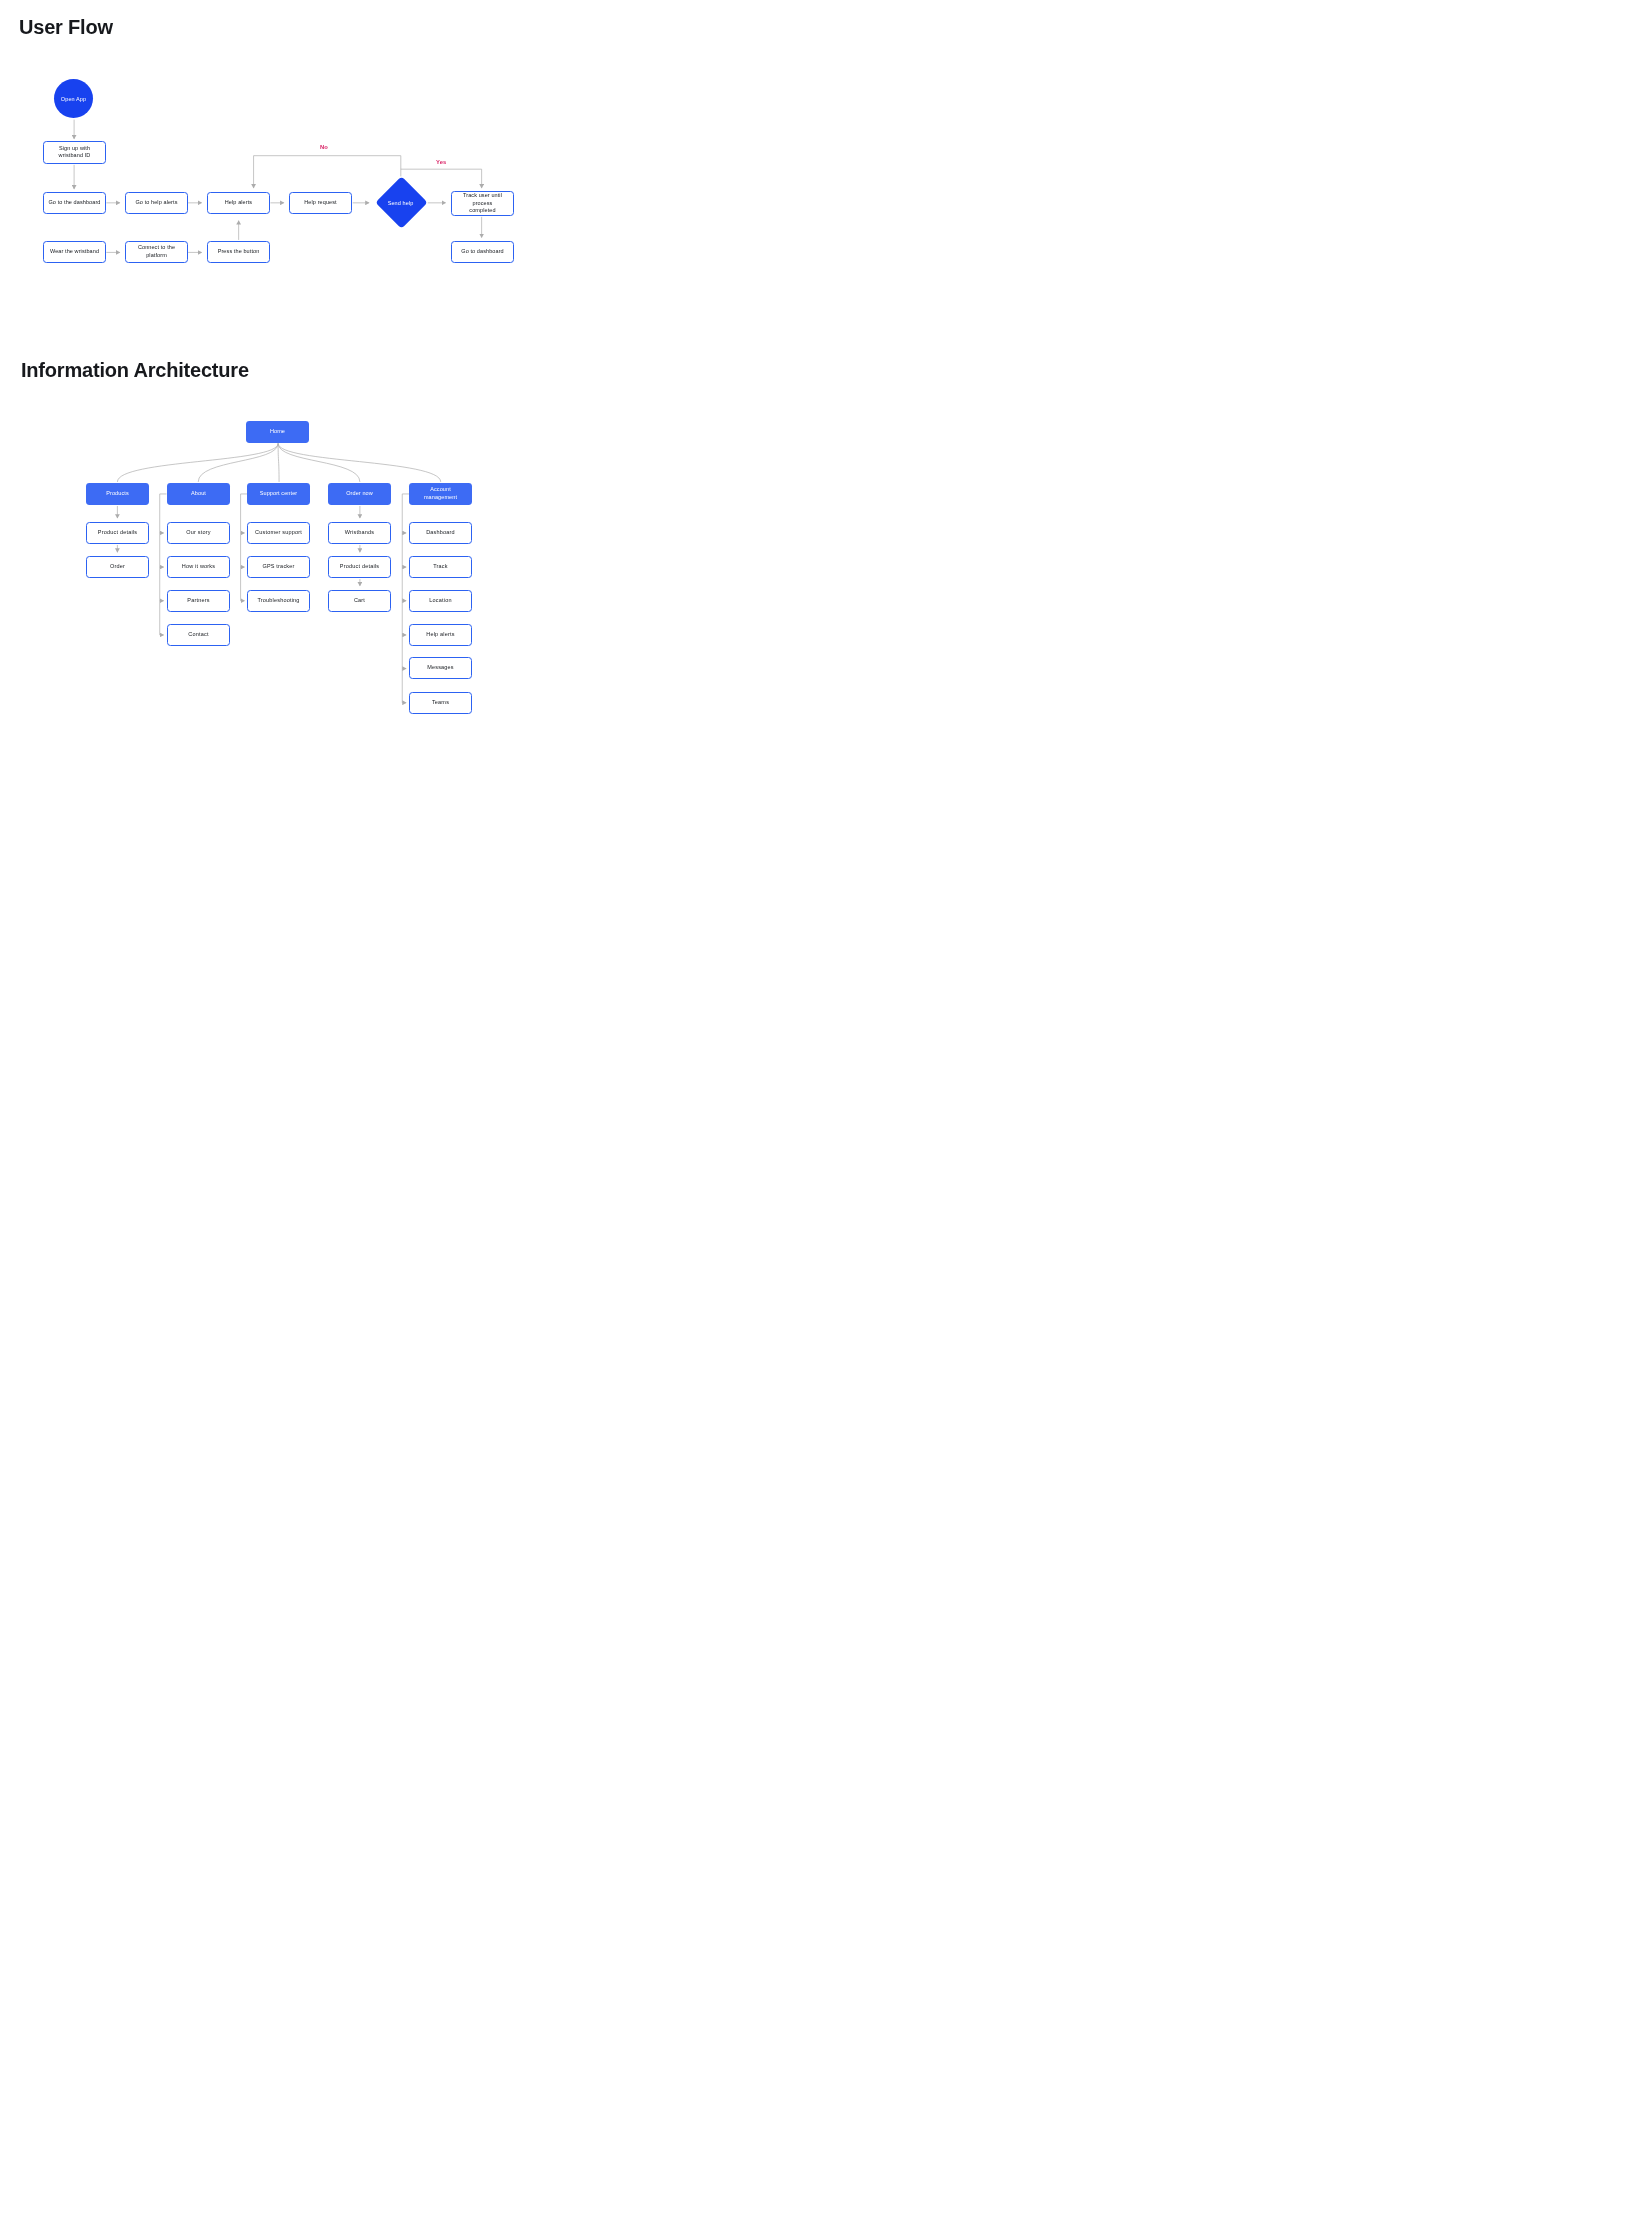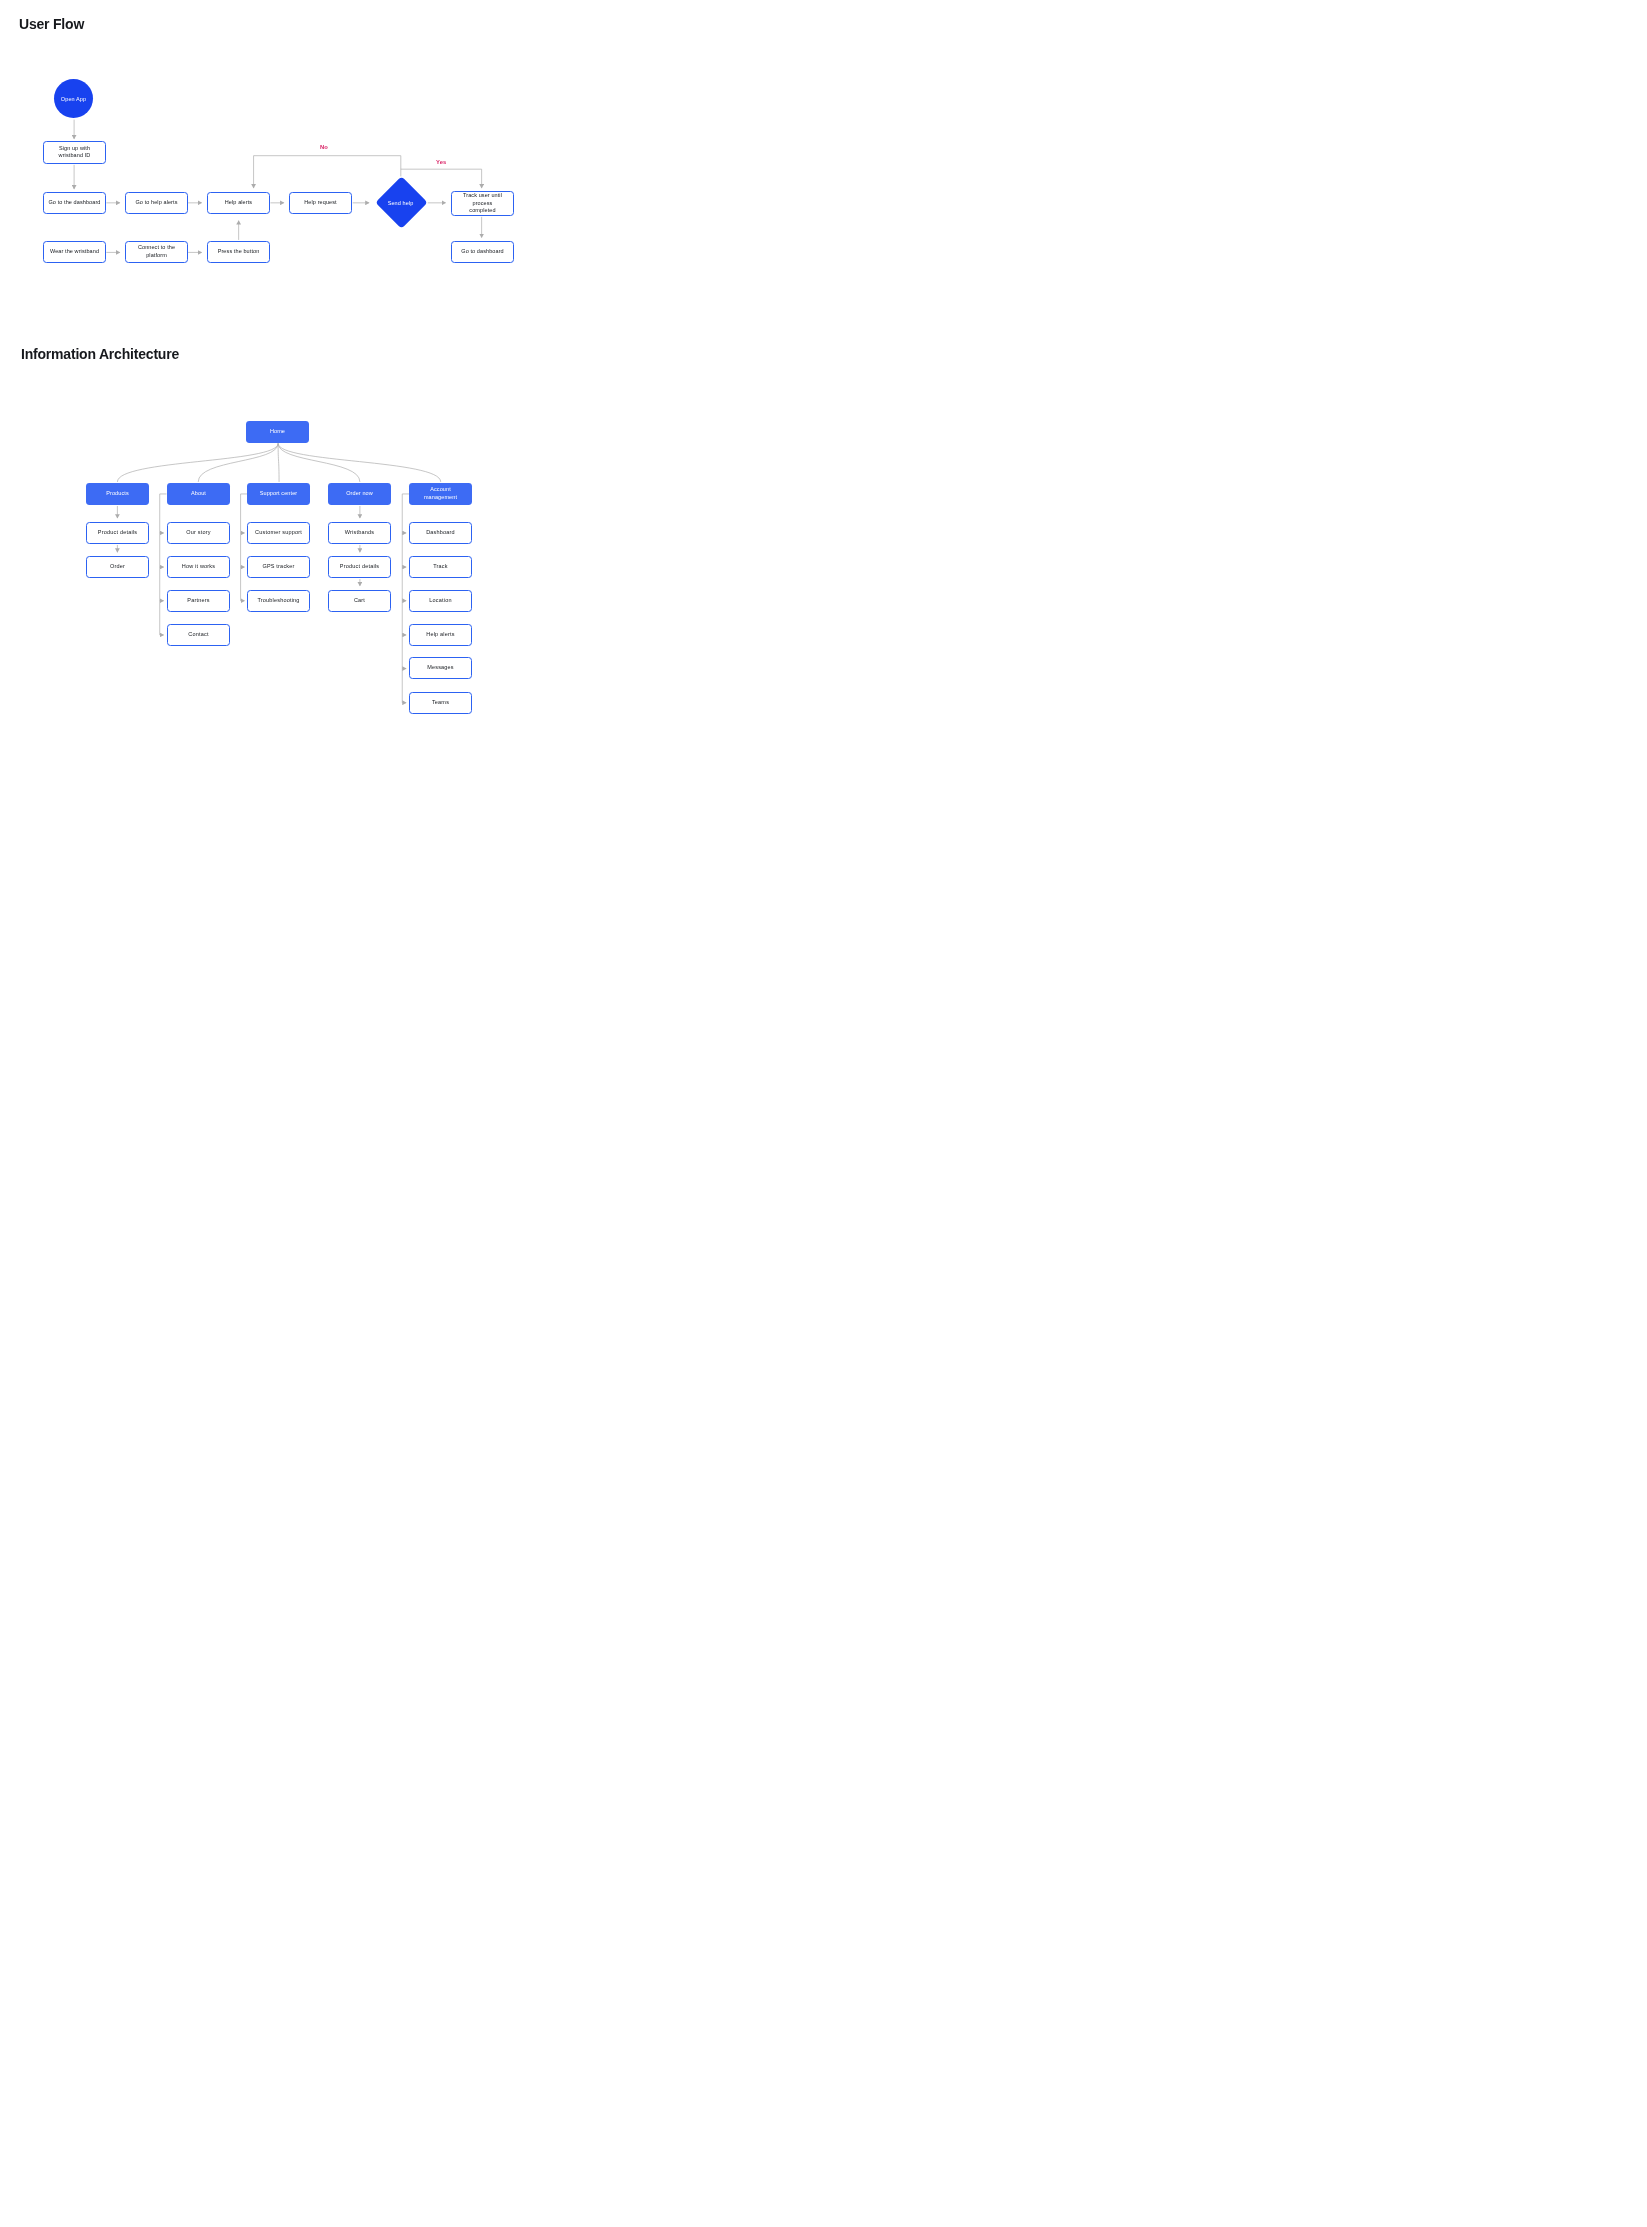--- a/index.html
+++ b/index.html
@@ -1,19 +1,19 @@
 <!DOCTYPE html>
 <html style="font-size:7.7px"><head>
 <meta charset="utf-8">
 <style>
   html,body{margin:0;padding:0;background:#ffffff;}
   body{font-family:"Liberation Sans", sans-serif;}
   .page{position:relative;width:549px;height:743px;background:#ffffff;overflow:hidden;}
   .layer{position:absolute;left:0;top:0;pointer-events:none;}
-  .title{position:absolute;margin:0;font-weight:700;font-size:14px;color:#17191d;letter-spacing:-0.2px;}
+  .title{position:absolute;margin:0;font-weight:700;font-size:20px;color:#17191d;letter-spacing:-0.2px;}
   .box{
     position:absolute;width:63px;height:22px;box-sizing:border-box;
     border:1px solid #2c62f2;border-radius:3.4px;background:#ffffff;
     display:flex;align-items:center;justify-content:center;text-align:center;
     font-size:5.5px;line-height:1.4;color:#171a1f;padding:1px 3.9px;letter-spacing:0.1px;
   }
   .filled{background:#3d6bf4;border:none;color:#ffffff;}
   .ia-child{letter-spacing:0.2px;}
   .start-circle{
     position:absolute;left:54px;top:79px;width:39px;height:39px;border-radius:50%;
@@ -132,21 +132,21 @@
   <div class="box" style="left:125px;top:241px;">
     <span>Connect to the platform</span>
   </div>
   <div class="box" style="left:207px;top:241px;">
     <span>Press the button</span>
   </div>
 
   <div class="edge-label" style="left:320px;top:144px;">No</div>
   <div class="edge-label" style="left:436px;top:159px;">Yes</div>
 
-  <h1 class="title" style="left:21px;top:346px;">Information Architecture</h1>
+  <h1 class="title" style="left:21px;top:359px;">Information Architecture</h1>
 
   <div class="box filled" style="left:246px;top:421px;width:63px;">
     <span>Home</span>
   </div>
 
   <div class="box filled" style="left:86px;top:483px;width:63px;">
     <span>Products</span>
   </div>
   <div class="box filled" style="left:167px;top:483px;width:63px;">
     <span>About</span>

